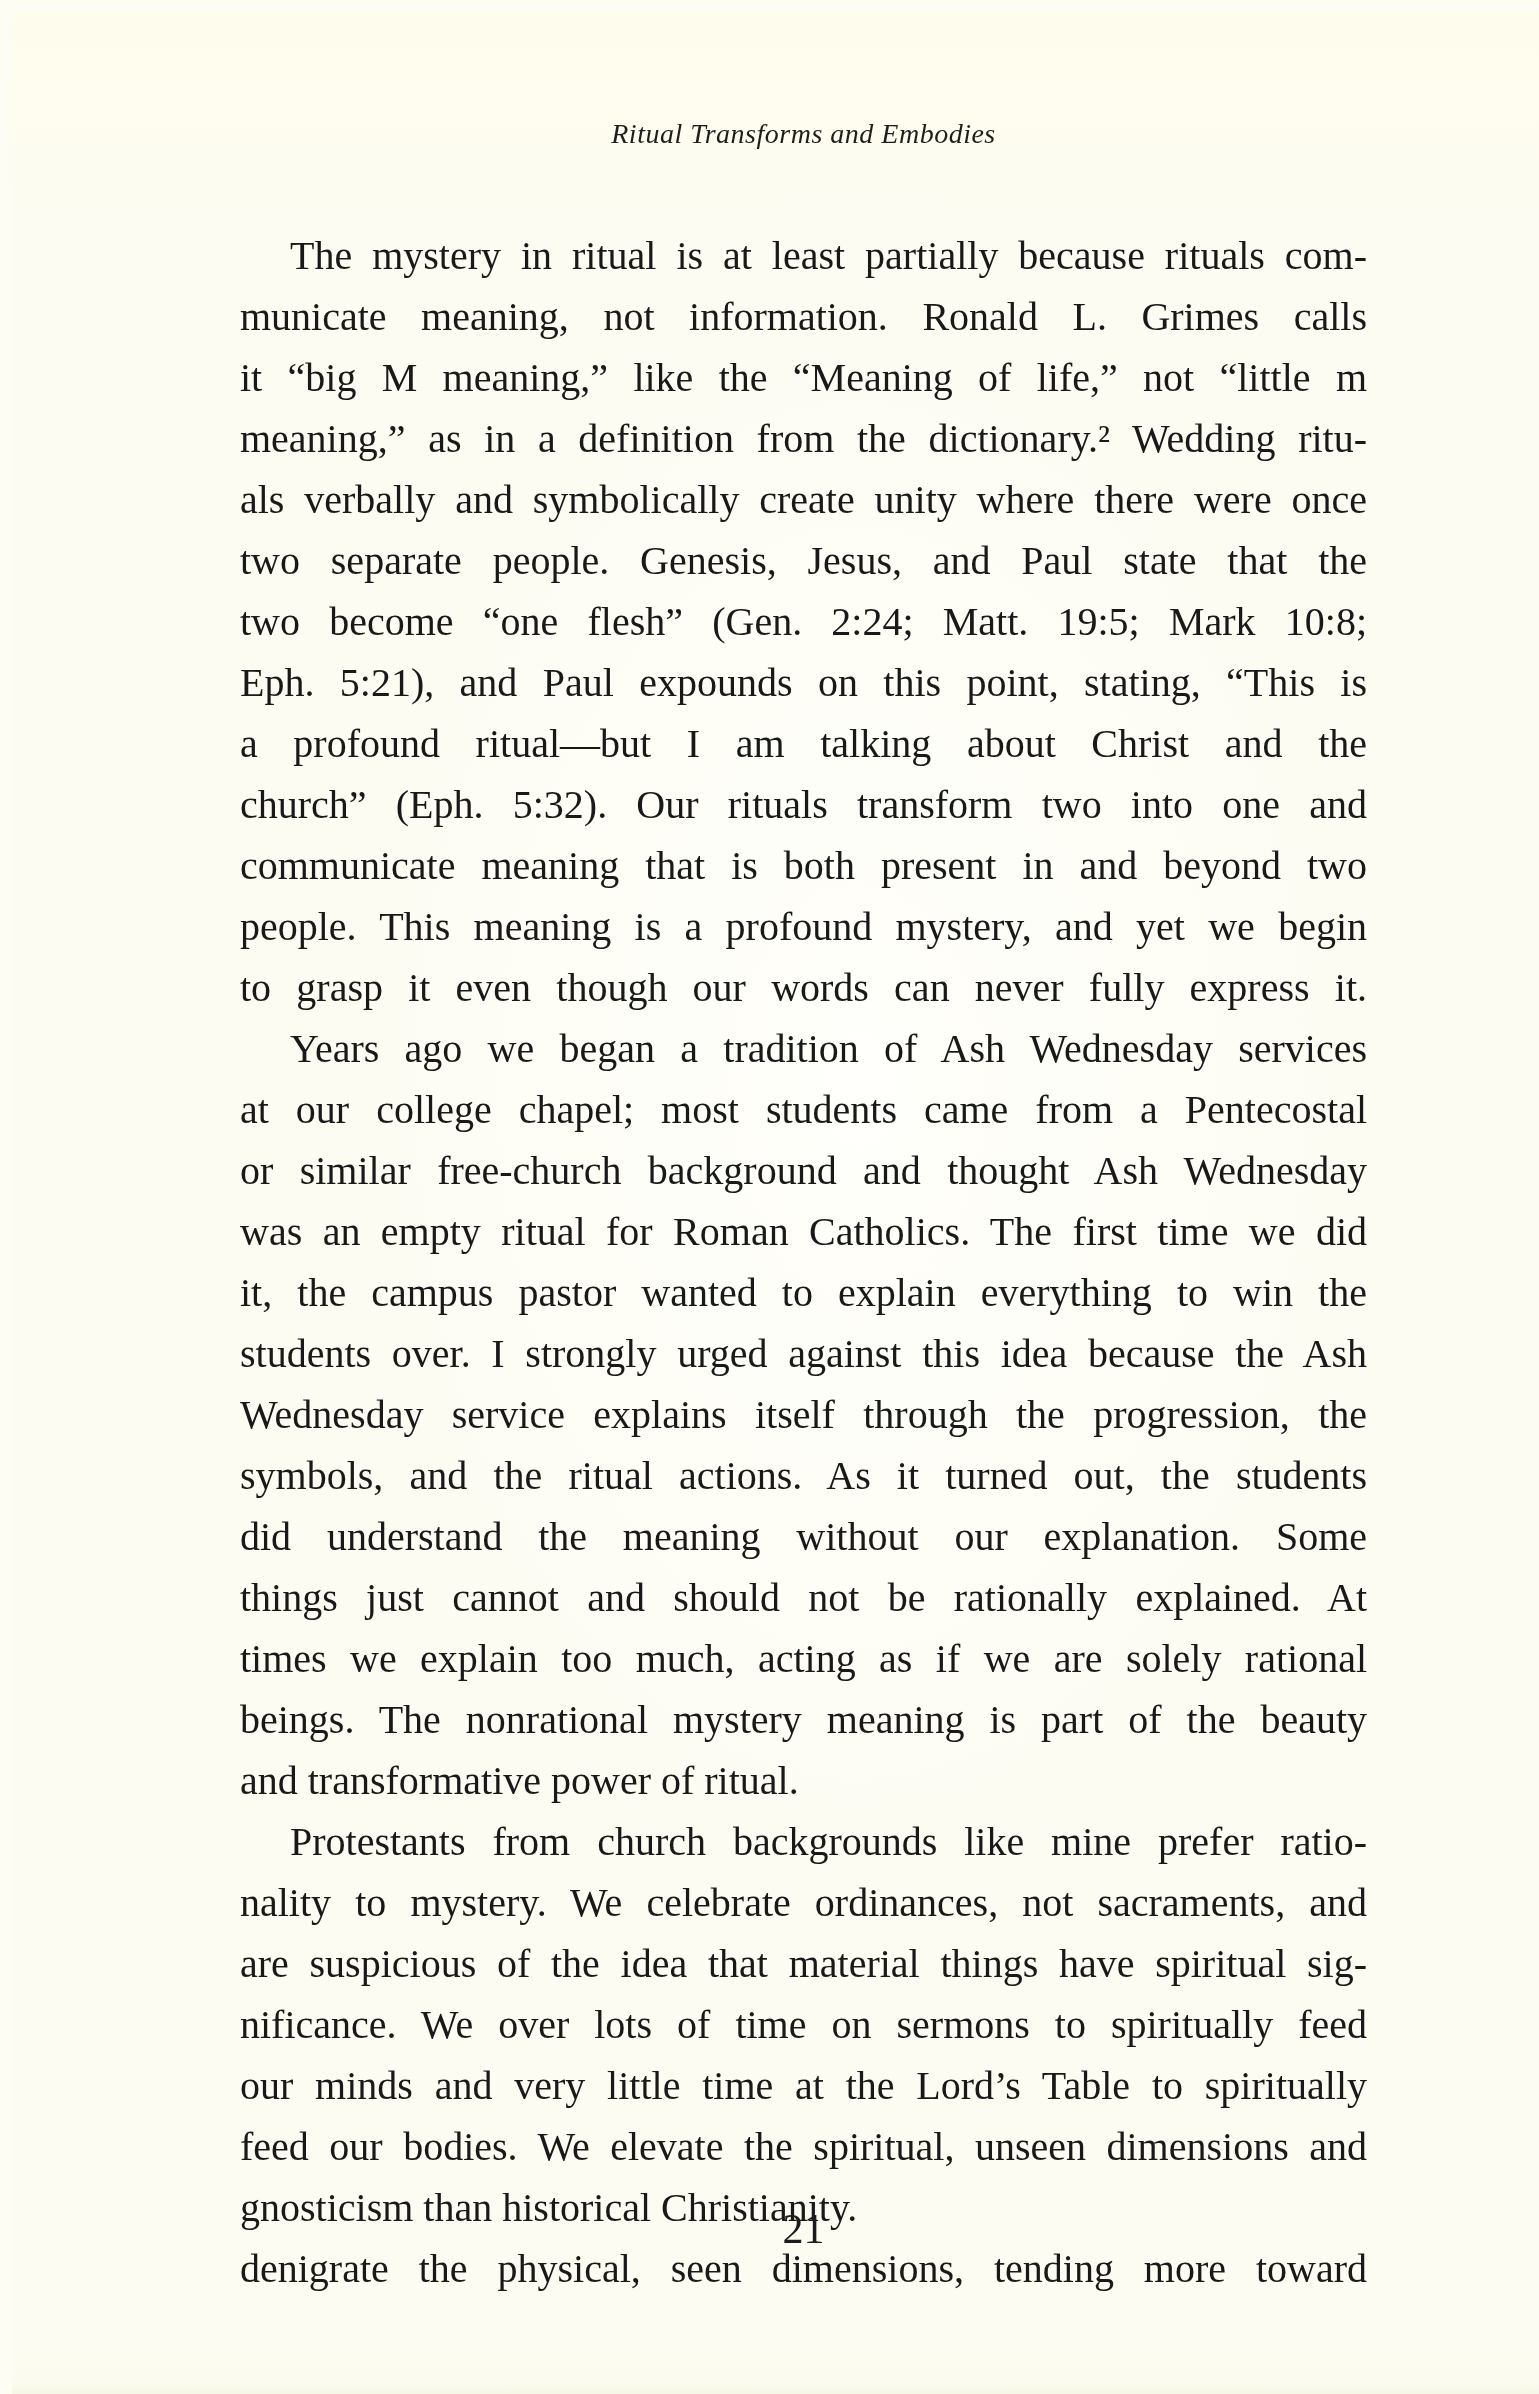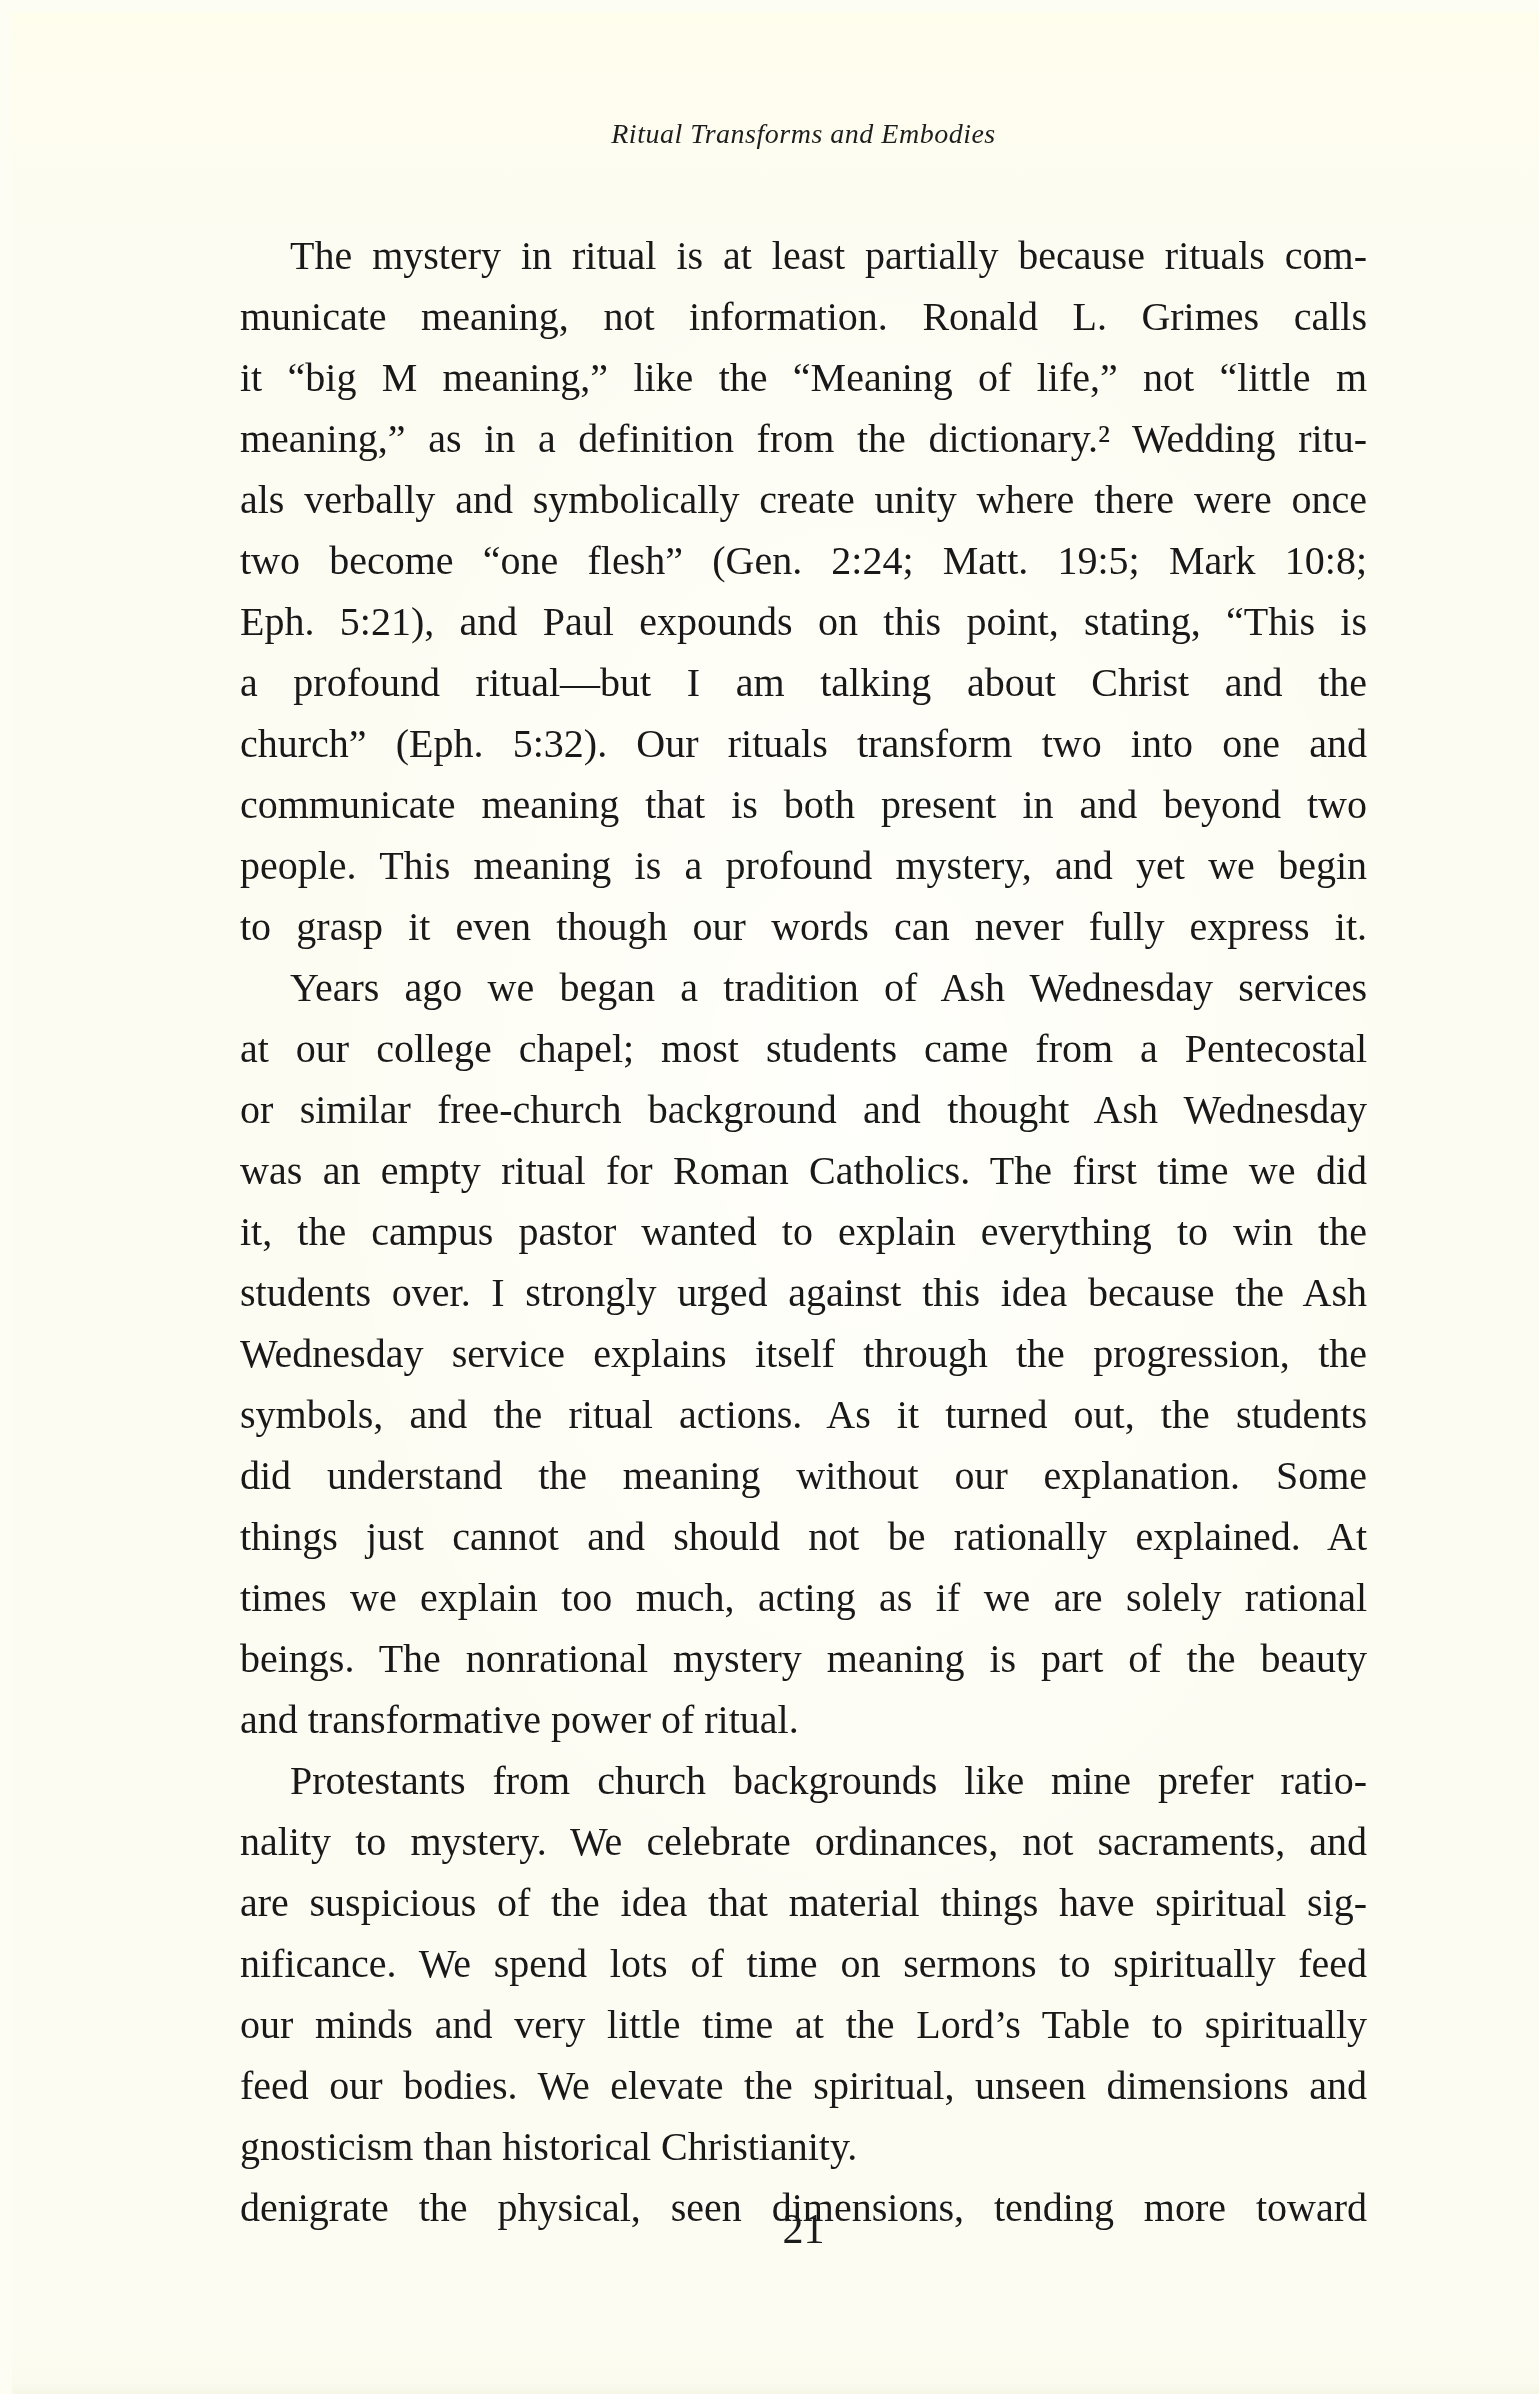--- a/index.html
+++ b/index.html
@@ -64,20 +64,21 @@
 
 <div class="page">
   <div class="running-head">Ritual Transforms and Embodies</div>
 
   <div class="body-text">
       <div class="line indent">The mystery in ritual is at least partially because rituals com-</div>
       <div class="line">municate meaning, not information. Ronald L. Grimes calls</div>
       <div class="line">it “big M meaning,” like the “Meaning of life,” not “little m</div>
       <div class="line">meaning,” as in a definition from the dictionary.² Wedding ritu-</div>
       <div class="line">als verbally and symbolically create unity where there were once</div>
+      <div class="line">two separate people. Genesis, Jesus, and Paul state that the</div>
       <div class="line">two become “one flesh” (Gen. 2:24; Matt. 19:5; Mark 10:8;</div>
       <div class="line">Eph. 5:21), and Paul expounds on this point, stating, “This is</div>
       <div class="line">a profound ritual—but I am talking about Christ and the</div>
       <div class="line">church” (Eph. 5:32). Our rituals transform two into one and</div>
       <div class="line">communicate meaning that is both present in and beyond two</div>
       <div class="line">people. This meaning is a profound mystery, and yet we begin</div>
       <div class="line">to grasp it even though our words can never fully express it.</div>
       <div class="line indent">Years ago we began a tradition of Ash Wednesday services</div>
       <div class="line">at our college chapel; most students came from a Pentecostal</div>
       <div class="line">or similar free-church background and thought Ash Wednesday</div>
@@ -87,21 +88,21 @@
       <div class="line">Wednesday service explains itself through the progression, the</div>
       <div class="line">symbols, and the ritual actions. As it turned out, the students</div>
       <div class="line">did understand the meaning without our explanation. Some</div>
       <div class="line">things just cannot and should not be rationally explained. At</div>
       <div class="line">times we explain too much, acting as if we are solely rational</div>
       <div class="line">beings. The nonrational mystery meaning is part of the beauty</div>
       <div class="line last">and transformative power of ritual.</div>
       <div class="line indent">Protestants from church backgrounds like mine prefer ratio-</div>
       <div class="line">nality to mystery. We celebrate ordinances, not sacraments, and</div>
       <div class="line">are suspicious of the idea that material things have spiritual sig-</div>
-      <div class="line">nificance. We spend lots of time on sermons to spiritually feed</div>
+      <div class="line">nificance. We over lots of time on sermons to spiritually feed</div>
       <div class="line">our minds and very little time at the Lord’s Table to spiritually</div>
       <div class="line">feed our bodies. We elevate the spiritual, unseen dimensions and</div>
       <div class="line last">gnosticism than historical Christianity.</div>
       <div class="line">denigrate the physical, seen dimensions, tending more toward</div>
     </div>
 
   <div class="page-number">21</div>
 </div>
 
 

